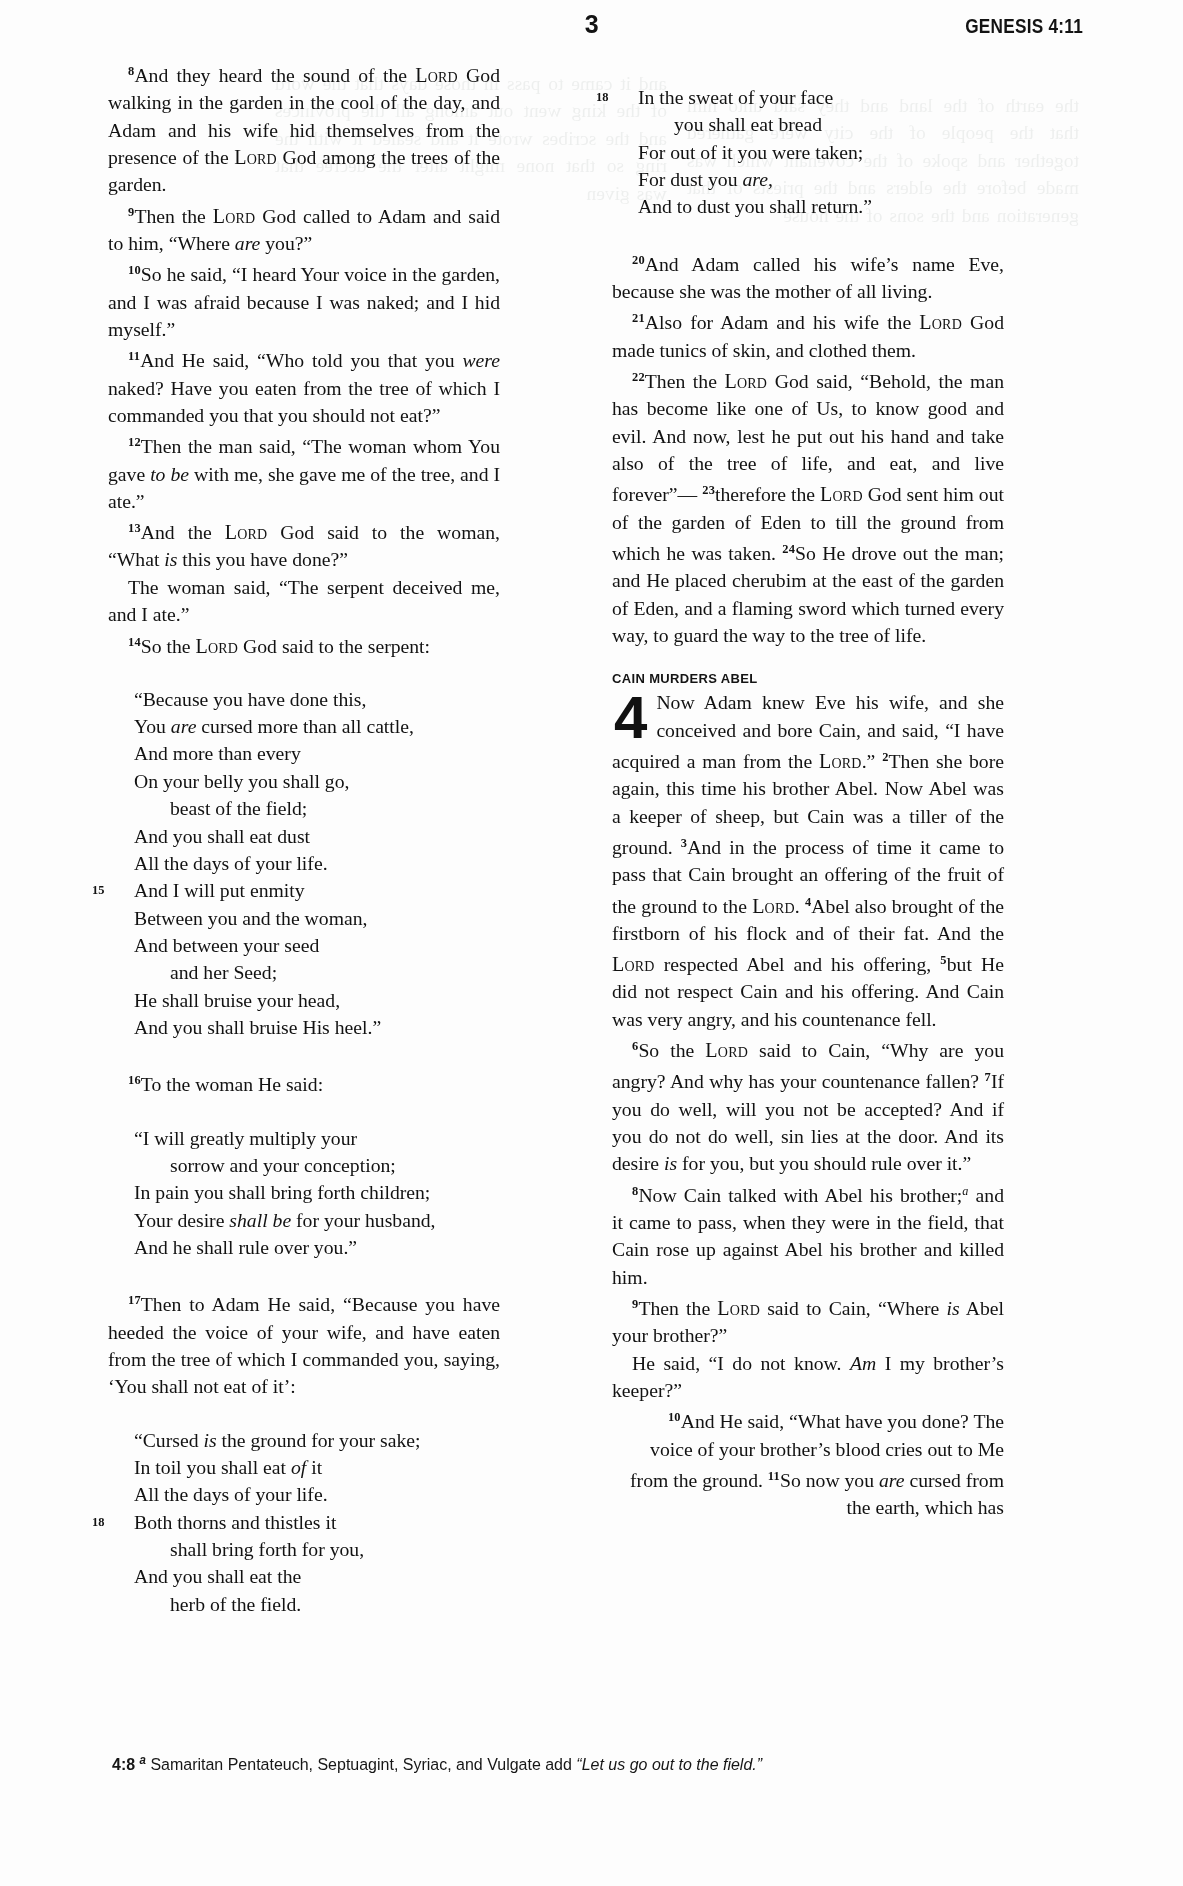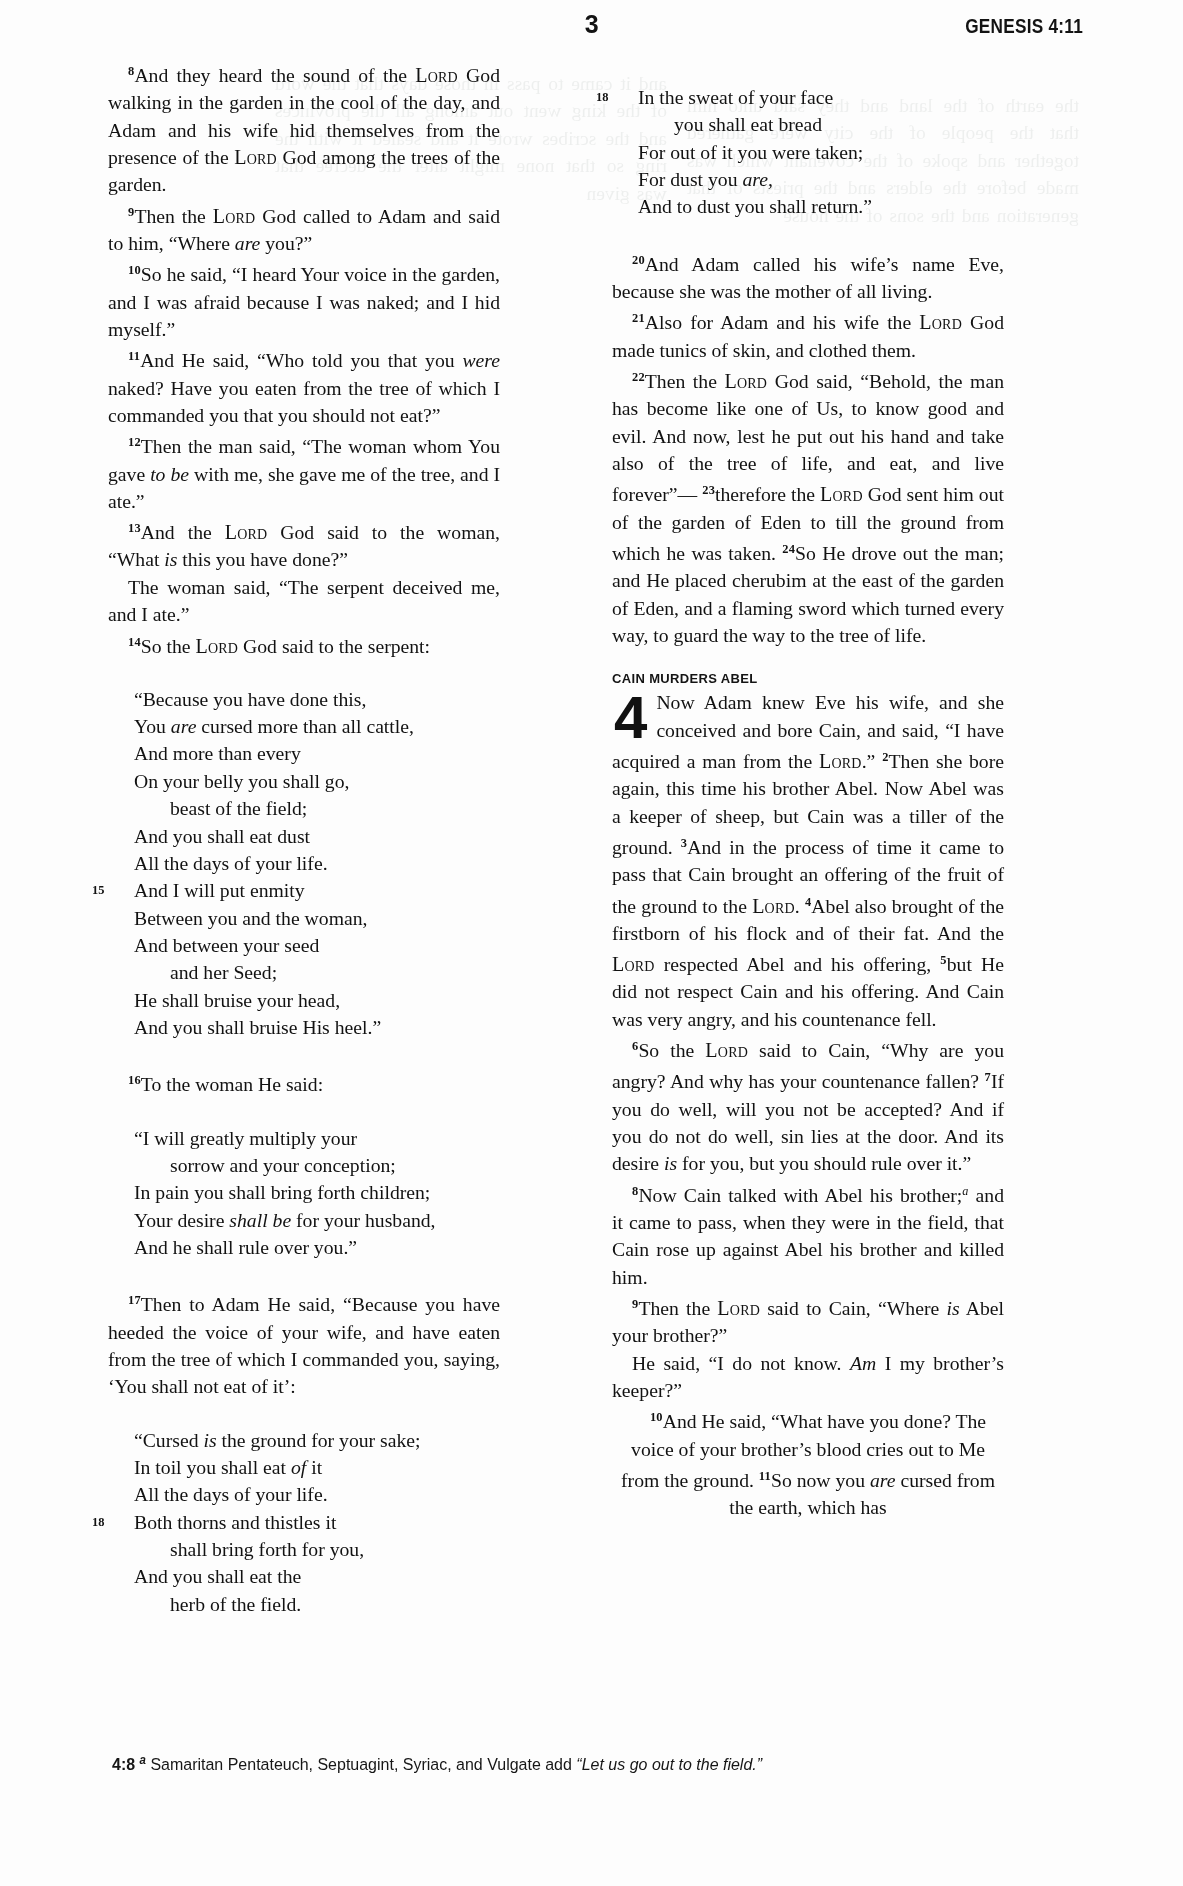--- a/index.html
+++ b/index.html
@@ -92,21 +92,21 @@
 
   .p {
     margin: 0;
     font-size: 19.7px;
     line-height: 27.35px;
     text-align: justify;
     text-justify: inter-word;
     hyphens: none;
     text-indent: 20px;
   }
-  .p.last { text-align: center; }
+  .p.last { text-align: right; }
 
   
   .sc {
     font-variant: small-caps;
     font-size: 1.02em;
     letter-spacing: 0.2px;
   }
   i, .it { font-style: italic; }
 
   

